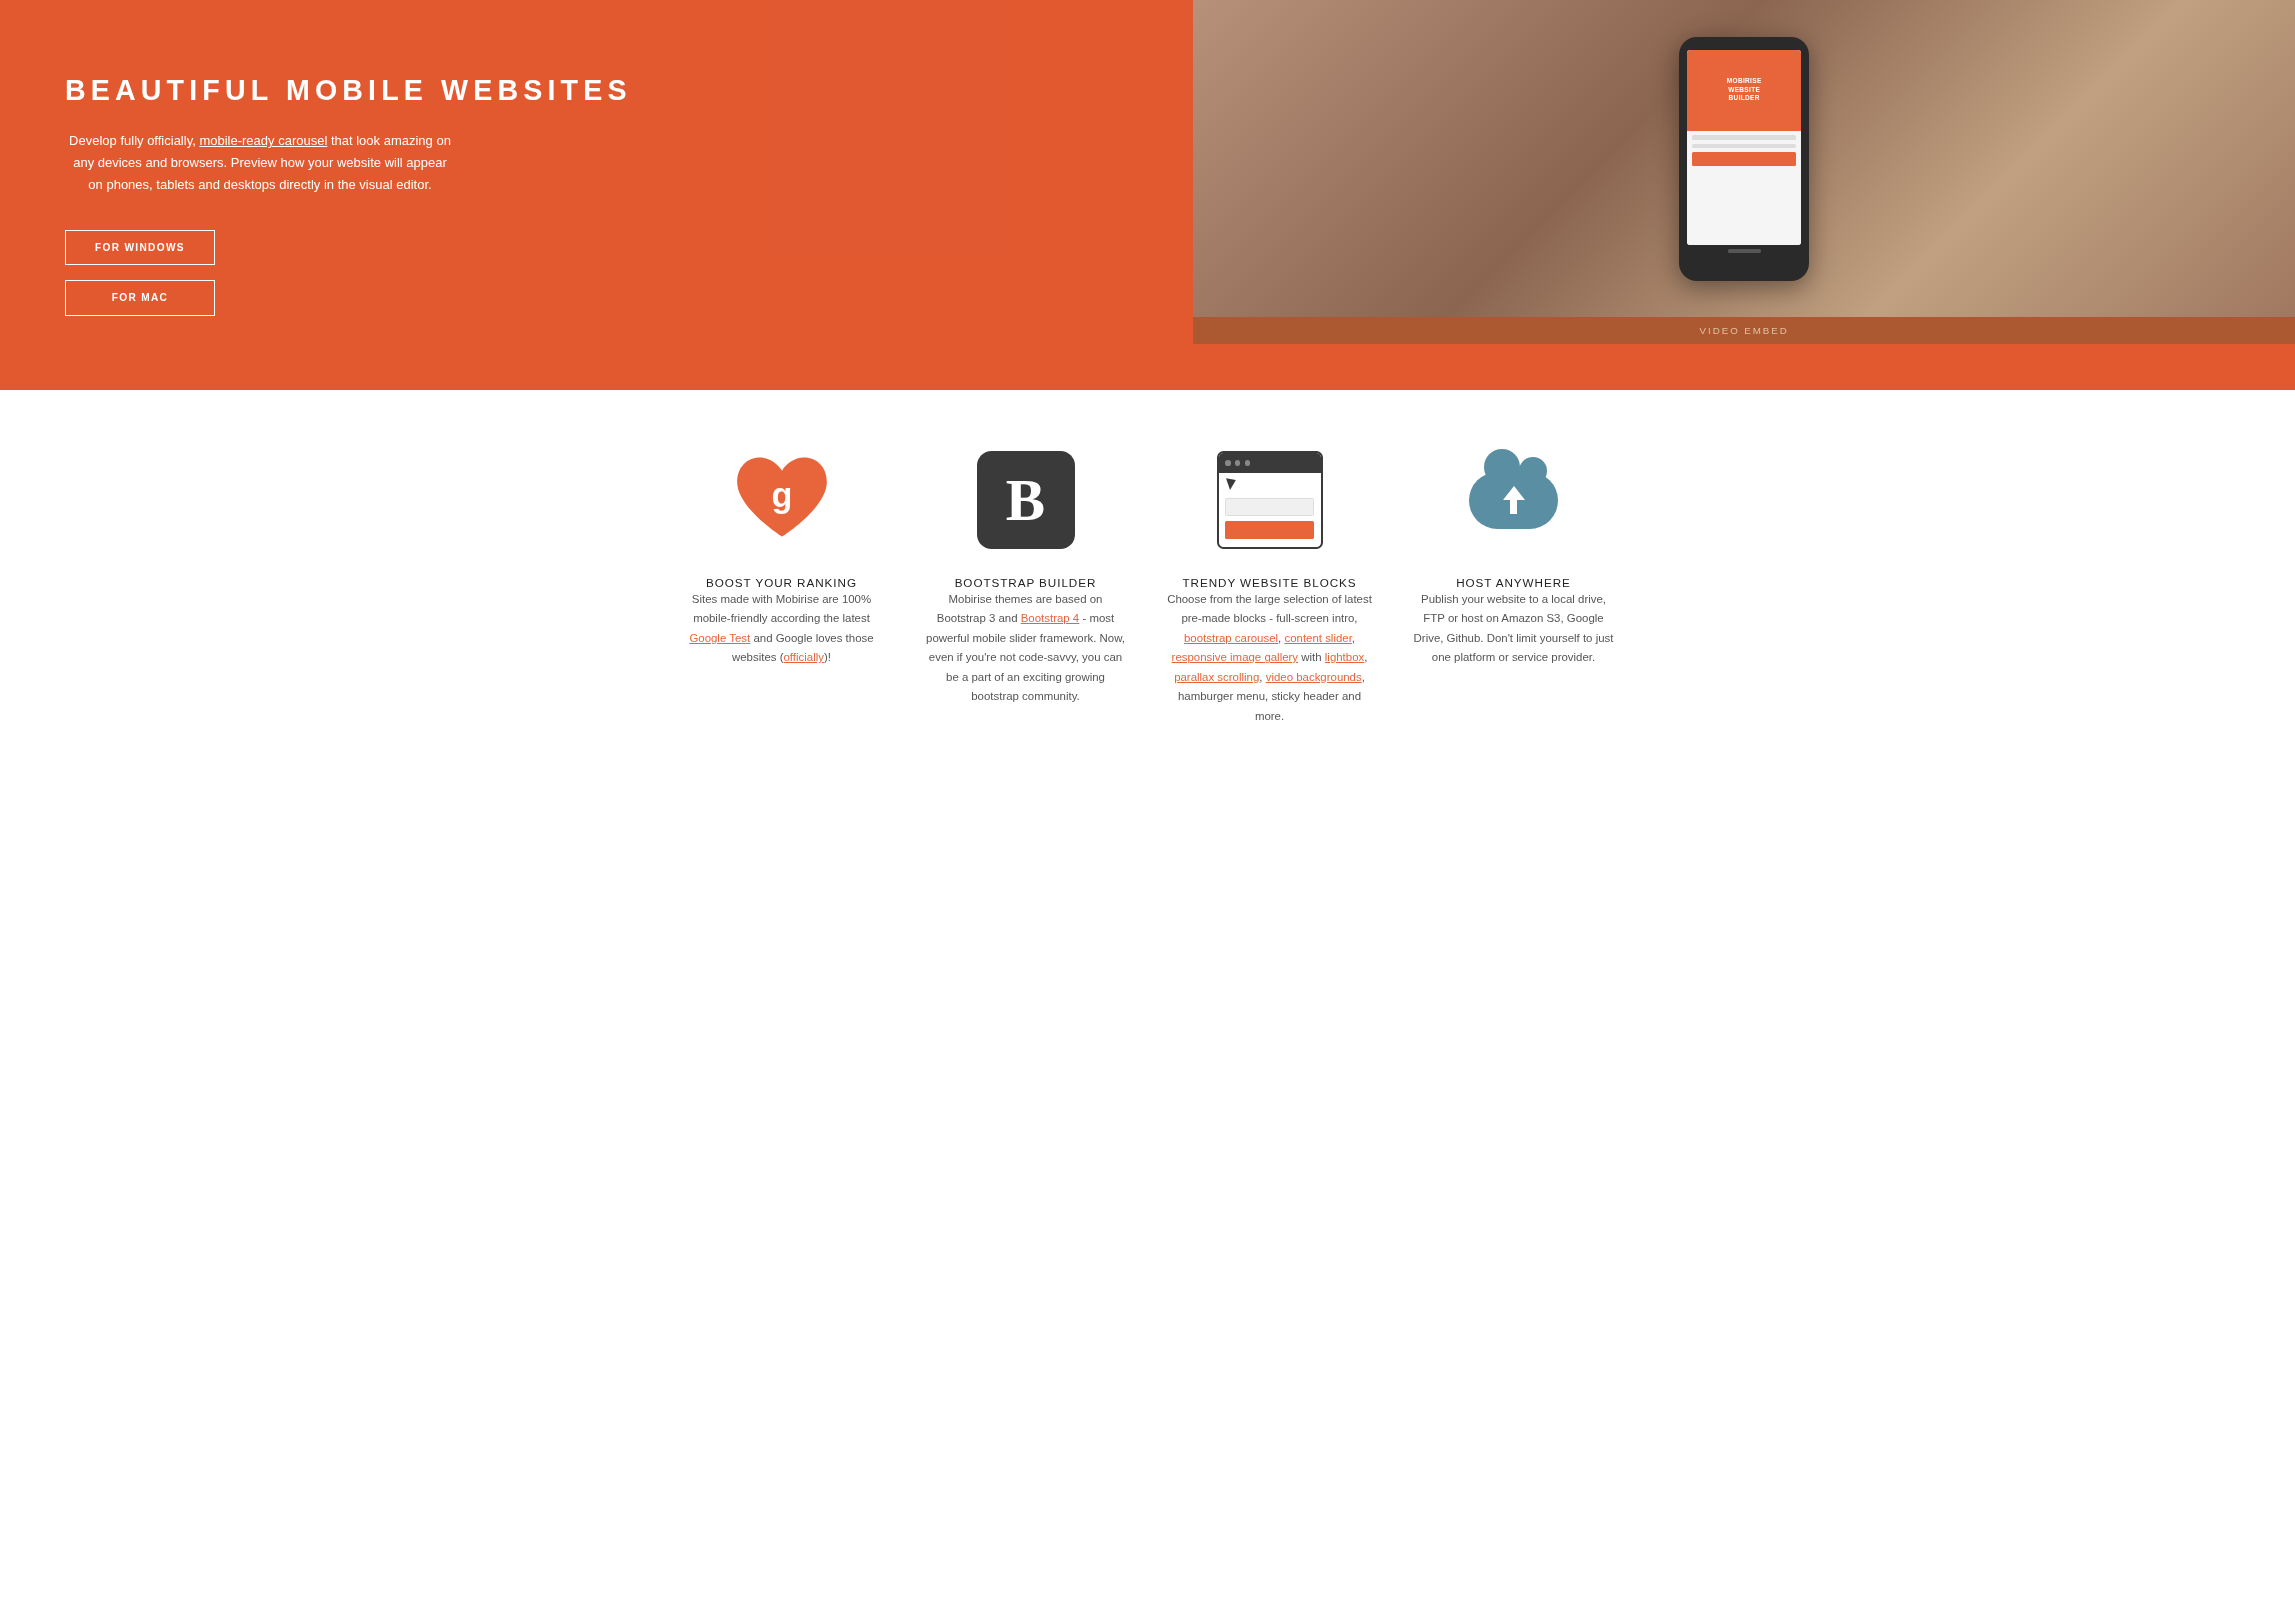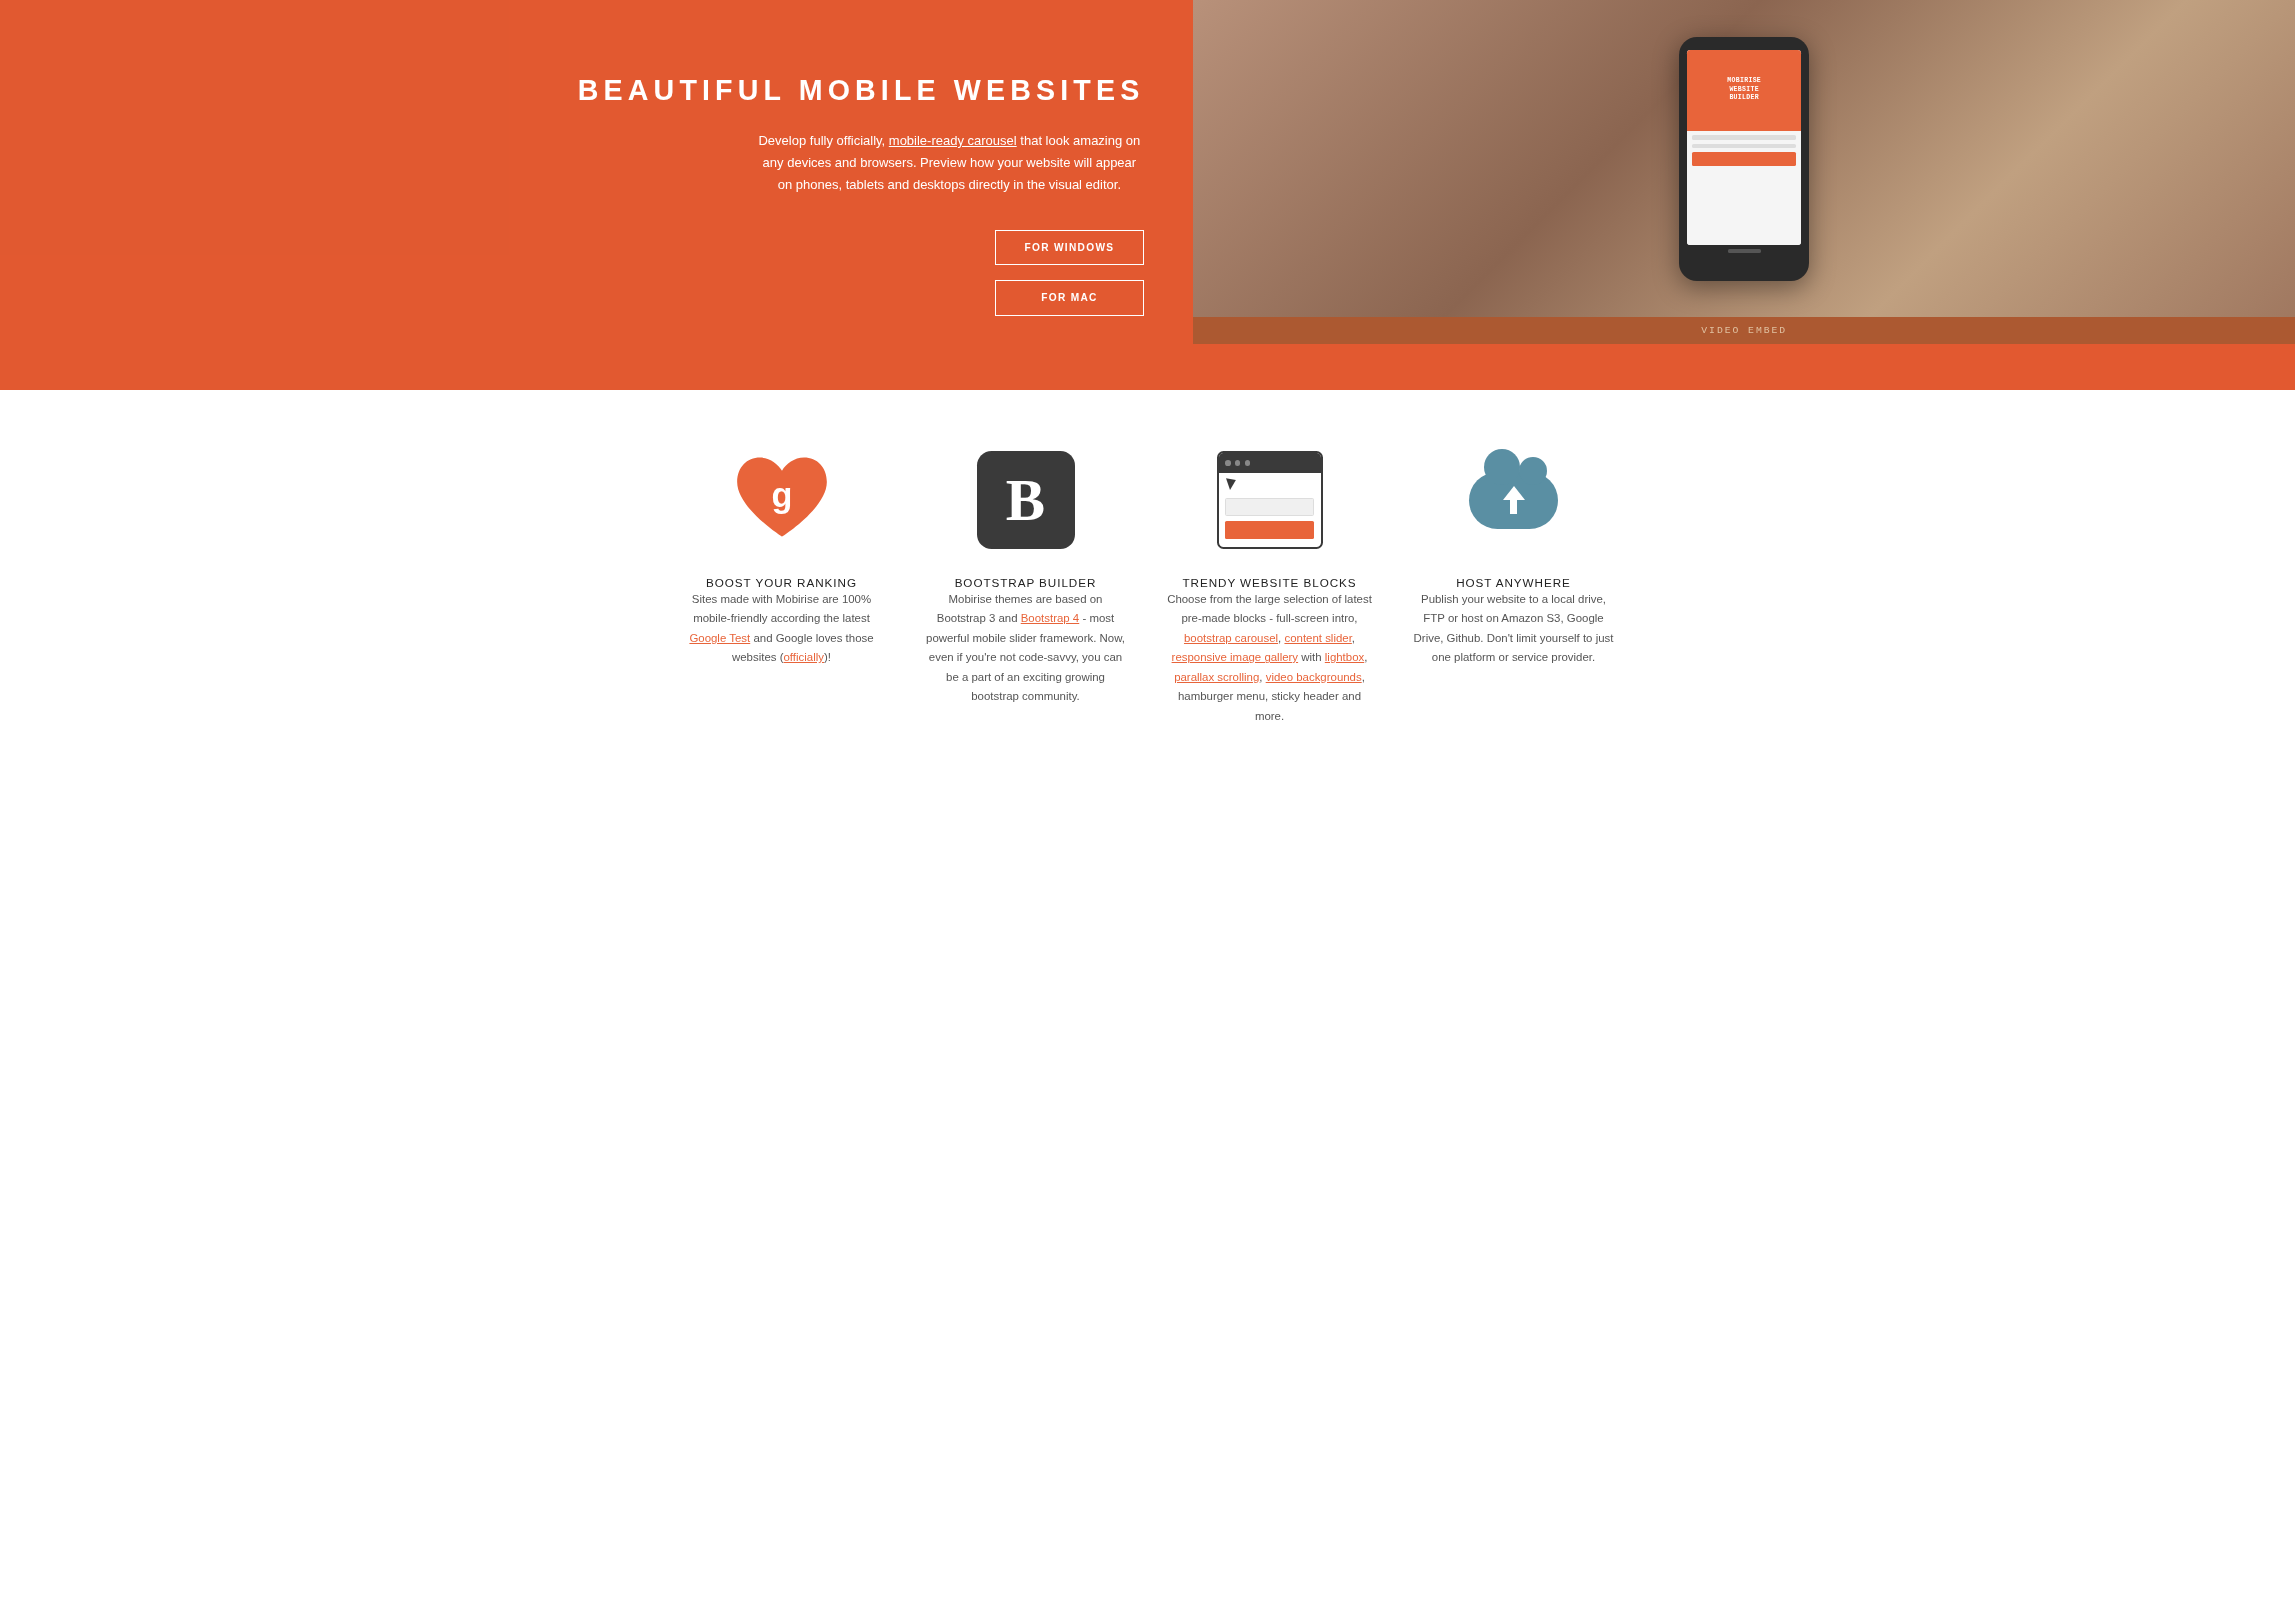--- a/index.html
+++ b/index.html
@@ -20,21 +20,21 @@
       background: rgba(220, 80, 40, 0.55);
       z-index: 1;
     }
     .hero-left {
       position: relative;
       z-index: 2;
       flex: 0 0 52%;
       display: flex;
       flex-direction: column;
       justify-content: center;
-      align-items: flex-end;
+      align-items: flex-start;
       padding: 49px 49px 49px 65px;
       text-align: center;
     }
     .hero-title {
       color: #fff;
       font-size: 2.2rem;
       font-weight: 700;
       letter-spacing: 0.18em;
       margin-bottom: 23px;
       text-transform: uppercase;
@@ -69,21 +69,20 @@
       display: inline-block;
     }
 
     .hero-right {
       position: relative;
       z-index: 2;
       flex: 0 0 48%;
       display: flex;
       flex-direction: column;
       align-items: flex-end;
-      font-family: Liberation Mono, monospace;
     }
     .hero-phone-img {
       width: 100%;
       height: 317px;
       background: #c0a090;
       position: relative;
       overflow: hidden;
       display: flex;
       align-items: center;
       justify-content: center;

